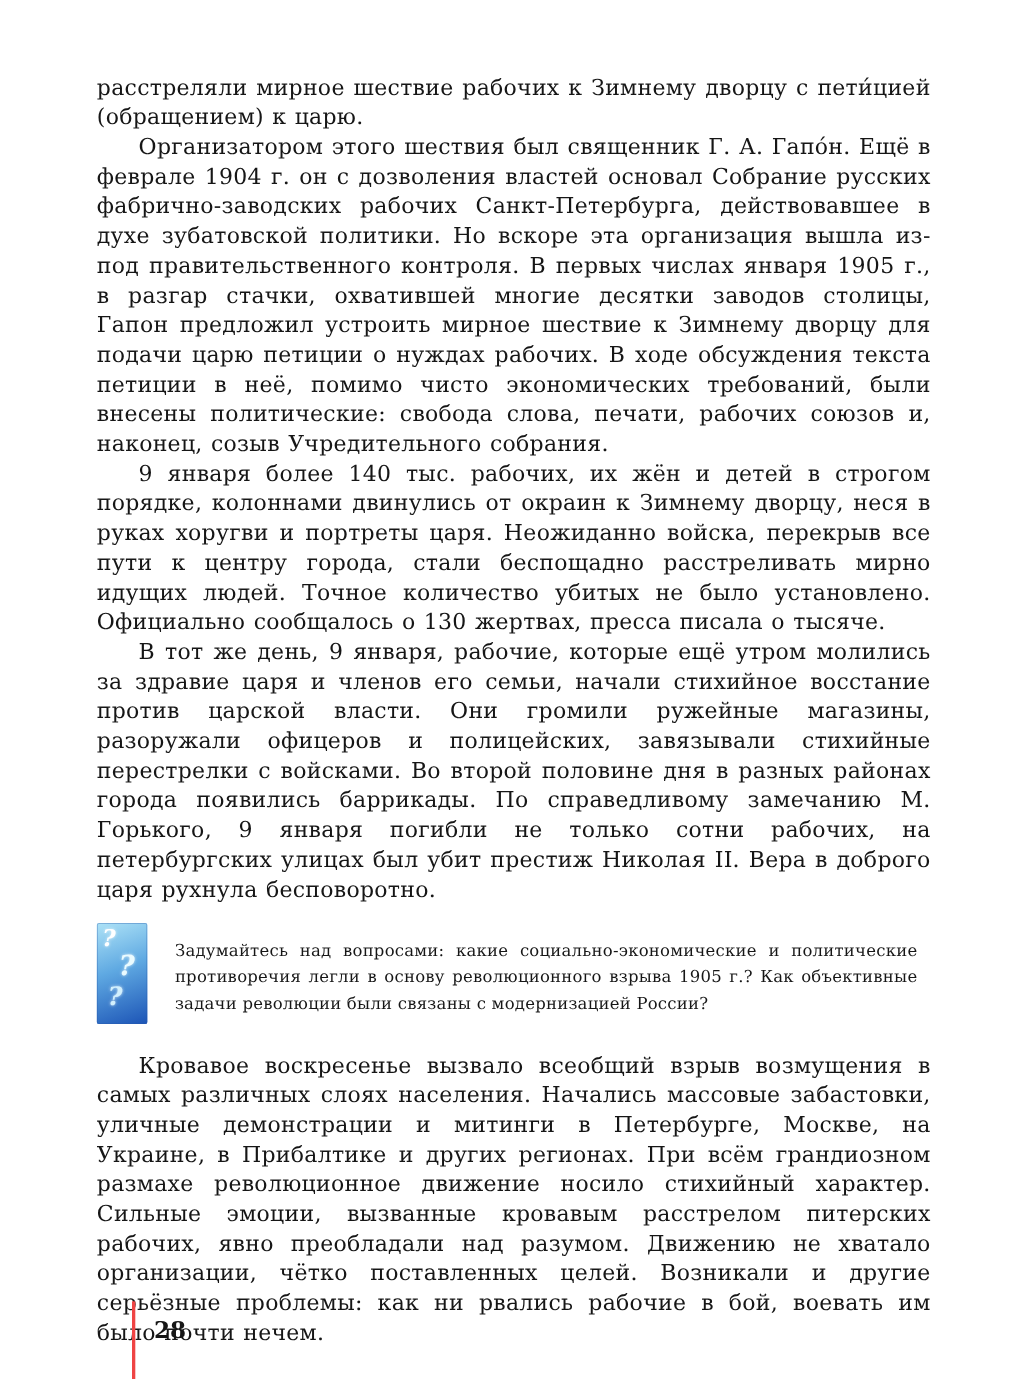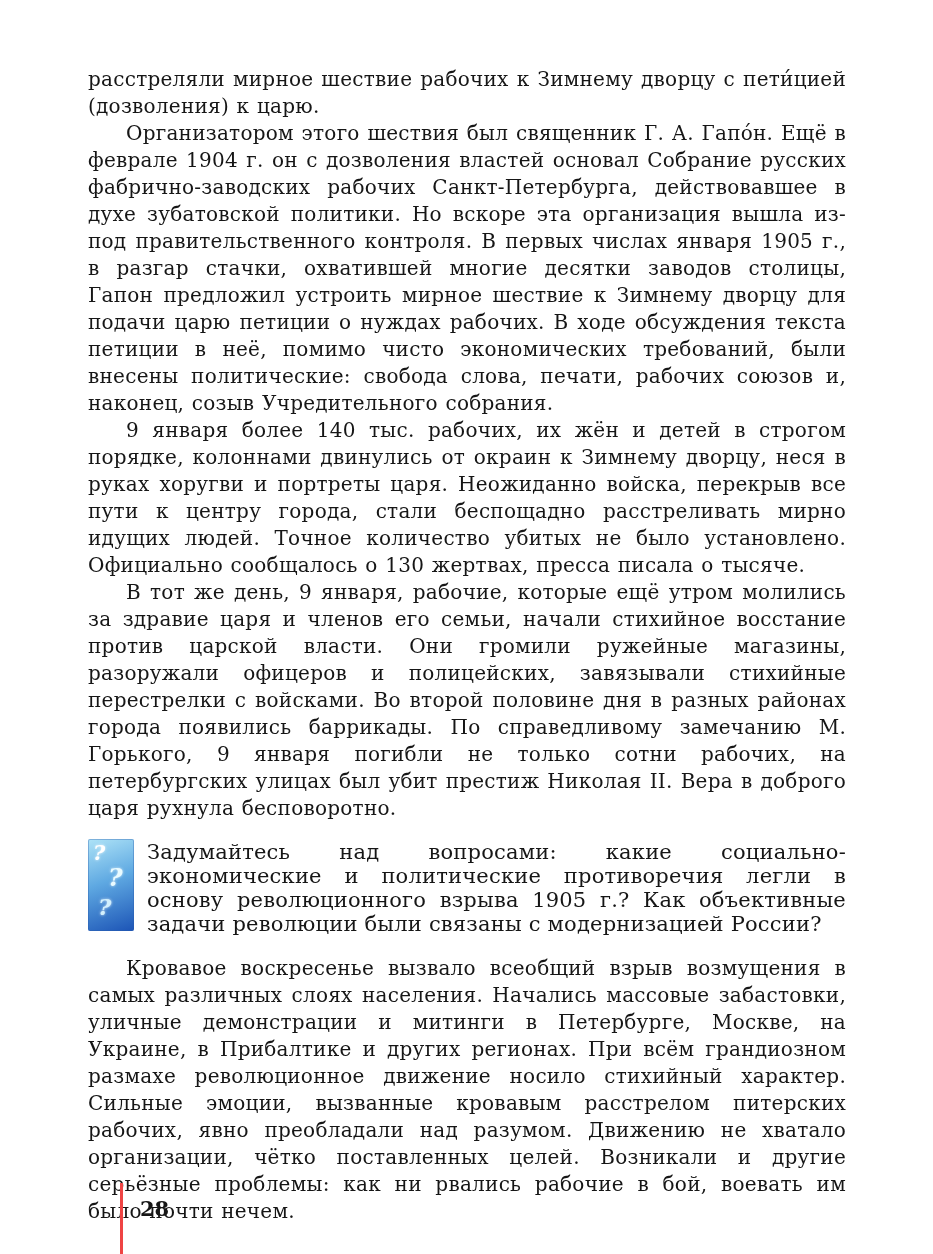--- a/index.html
+++ b/index.html
@@ -56,23 +56,23 @@
     font-family: "DejaVu Serif", serif;
     font-weight: bold;
     font-style: italic;
     text-shadow: 0 0 3px rgba(255,255,255,0.8);
     line-height: 1;
   }
   .q-icon .q1 { left: 5px;  top: 3px;  font-size: 21px; color: #ffffff; }
   .q-icon .q2 { left: 20px; top: 26px; font-size: 25px; color: #eafbff; }
   .q-icon .q3 { left: 10px; top: 56px; font-size: 23px; color: #d2f0fd; }
   .q-text {
-    margin: 0;
+    margin: 12px;
     padding-top: 1px;
-    font-size: 21px;
+    font-size: 15px;
     line-height: 24px;
     color: #161616;
     text-align: justify;
     letter-spacing: 0.2px;
   }
   .footer {
     position: absolute;
     left: 120px;
     top: 1183px;
     height: 71px;
@@ -88,21 +88,21 @@
     font-family: "DejaVu Serif", serif;
   }
 </style>
 </head>
 <body>
 
 <div class="page">
 
   <div class="text-block">
 
-    <p class="para no-indent">расстреляли мирное шествие рабочих к Зимнему дворцу с пети́цией (дозволения) к царю.</p>
+    <p class="para no-indent">расстреляли мирное шествие рабочих к Зимнему дворцу с пети́цией (обращением) к царю.</p>
 
     <p class="para">Организатором этого шествия был священник Г. А. Гапо́н. Ещё в феврале 1904 г. он с дозволения властей основал Собрание русских фабрично-заводских рабочих Санкт-Петербурга, действовавшее в духе зубатовской политики. Но вскоре эта организация вышла из-под правительственного контроля. В первых числах января 1905 г., в разгар стачки, охватившей многие десятки заводов столицы, Гапон предложил устроить мирное шествие к Зимнему дворцу для подачи царю петиции о нуждах рабочих. В ходе обсуждения текста петиции в неё, помимо чисто экономических требований, были внесены политические: свобода слова, печати, рабочих союзов и, наконец, созыв Учредительного собрания.</p>
 
     <p class="para">9 января более 140 тыс. рабочих, их жён и детей в строгом порядке, колоннами двинулись от окраин к Зимнему дворцу, неся в руках хоругви и портреты царя. Неожиданно войска, перекрыв все пути к центру города, стали беспощадно расстреливать мирно идущих людей. Точное количество убитых не было установлено. Официально сообщалось о 130 жертвах, пресса писала о тысяче.</p>
 
     <p class="para">В тот же день, 9 января, рабочие, которые ещё утром молились за здравие царя и членов его семьи, начали стихийное восстание против царской власти. Они громили ружейные магазины, разоружали офицеров и полицейских, завязывали стихийные перестрелки с войсками. Во второй половине дня в разных районах города появились баррикады. По справедливому замечанию М. Горького, 9 января погибли не только сотни рабочих, на петербургских улицах был убит престиж Николая II. Вера в доброго царя рухнула бесповоротно.</p>
 
     <div class="question-box">
       <div class="q-icon">
         <span class="q q1">?</span>

